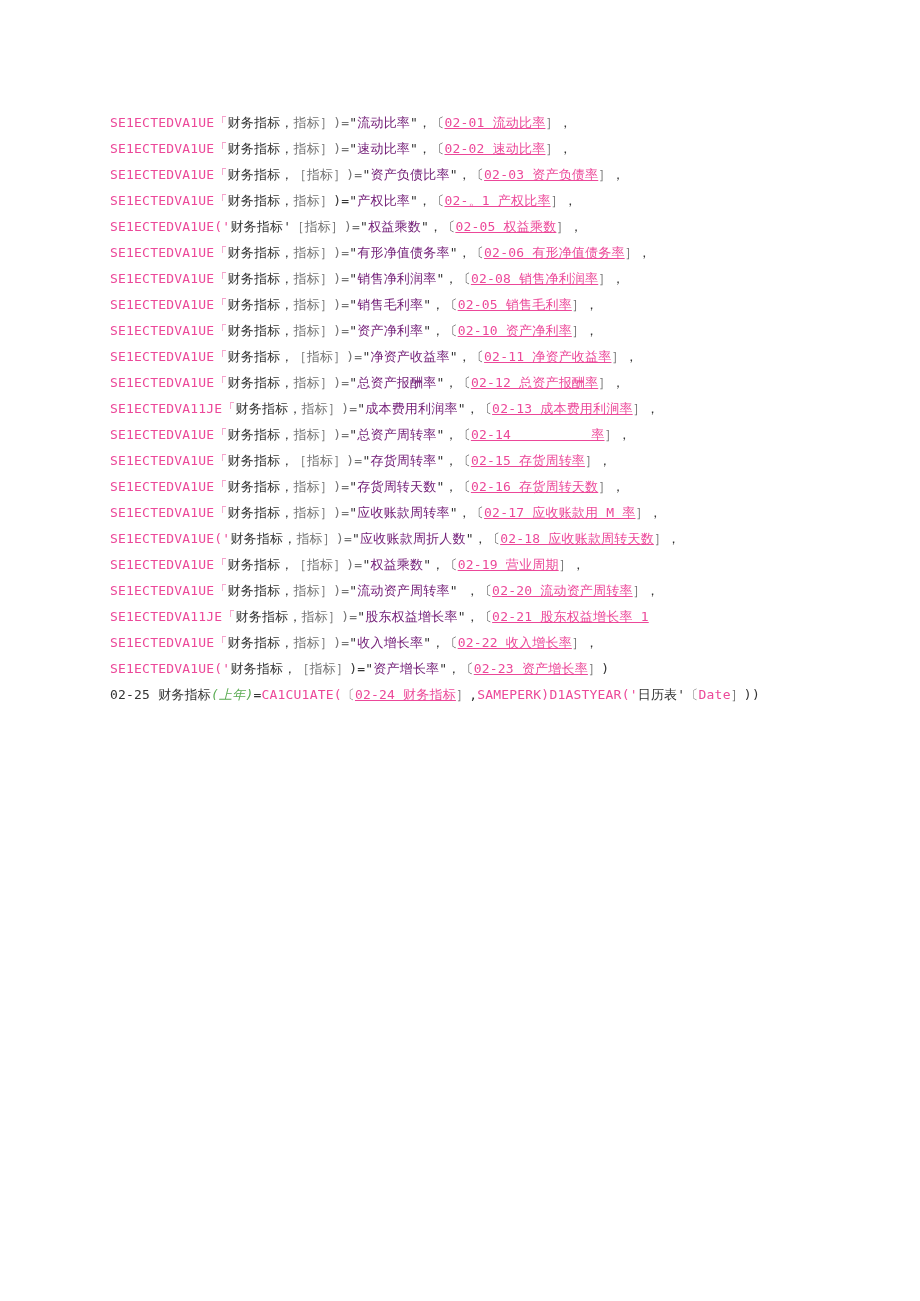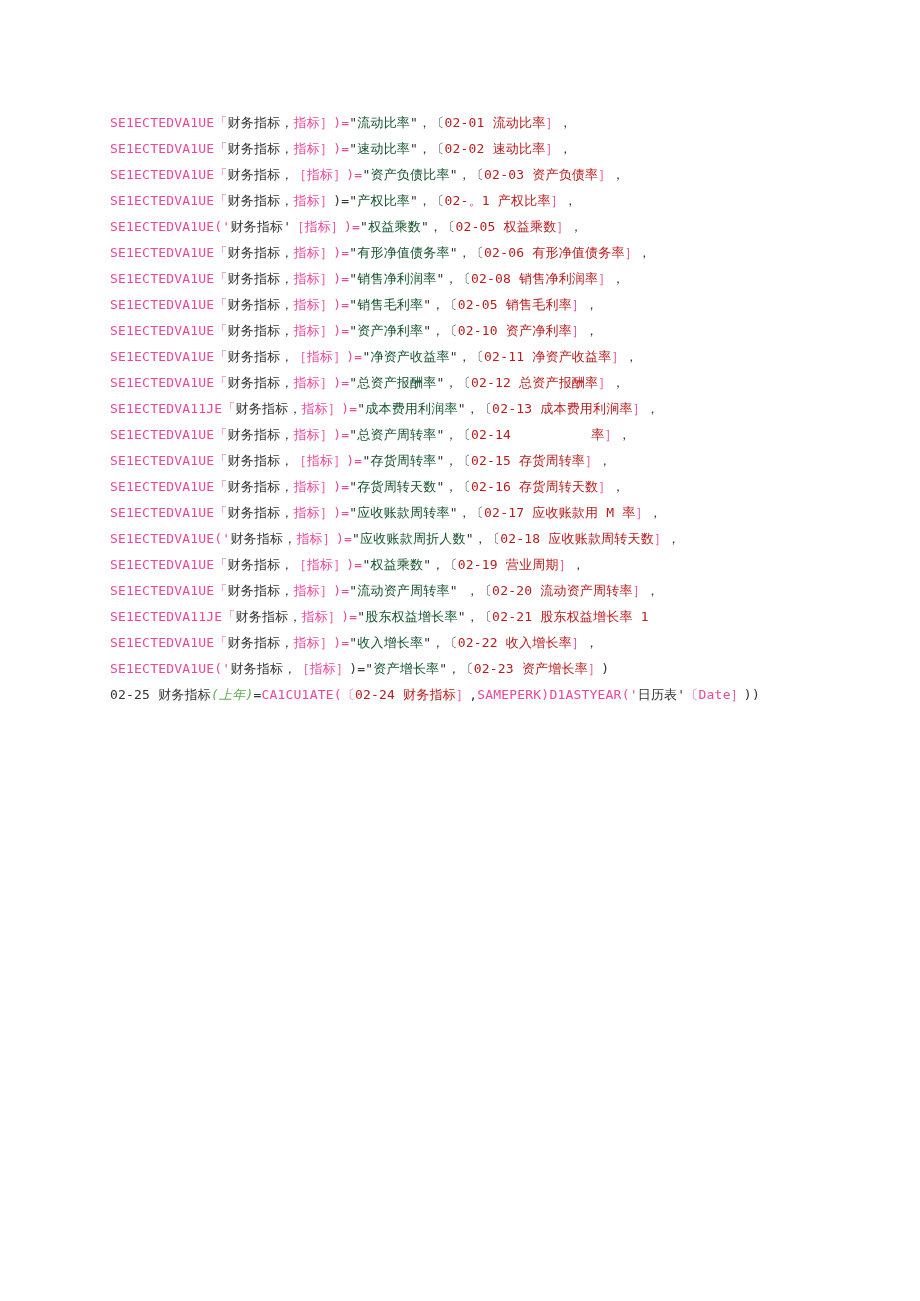--- a/index.html
+++ b/index.html
@@ -17,23 +17,23 @@
     padding: 110px 110px 40px 110px;
     box-sizing: border-box;
   }
   .line {
     white-space: pre-wrap;
     letter-spacing: 0.2px;
   }
   
   .c-blue   { color: #ec4899; }   
   .c-green  { color: #5aab52; font-style: italic; }   
-  .c-gray   { color: #ec4899; }   
-  .c-orange { color: #14532d; }   
-  .c-red    { color: #b91c1c; }   
+  .c-gray   { color: #737373; }   
+  .c-orange { color: #701a75; }   
+  .c-red    { color: #ec4899; text-decoration: underline; }   
   .c-text   { color: #333333; }
 </style>
 </head>
 <body>
 
 <div class="page">
   <div id="code-listing">
       <div class="line"><span class="c-blue">SE1ECTEDVA1UE「</span><span class="c-text">财务指标，</span><span class="c-gray">指标］)=</span><span class="c-text">"</span><span class="c-orange">流动比率</span><span class="c-text">"，〔</span><span class="c-red">02-01 流动比率</span><span class="c-gray">］</span><span class="c-text">，</span></div>
       <div class="line"><span class="c-blue">SE1ECTEDVA1UE「</span><span class="c-text">财务指标，</span><span class="c-gray">指标］)=</span><span class="c-text">"</span><span class="c-orange">速动比率</span><span class="c-text">"，〔</span><span class="c-red">02-02 速动比率</span><span class="c-gray">］</span><span class="c-text">，</span></div>
       <div class="line"><span class="c-blue">SE1ECTEDVA1UE「</span><span class="c-text">财务指标，</span><span class="c-gray">［指标］)=</span><span class="c-text">"</span><span class="c-orange">资产负债比率</span><span class="c-text">"，〔</span><span class="c-red">02-03 资产负债率</span><span class="c-gray">］</span><span class="c-text">，</span></div>

